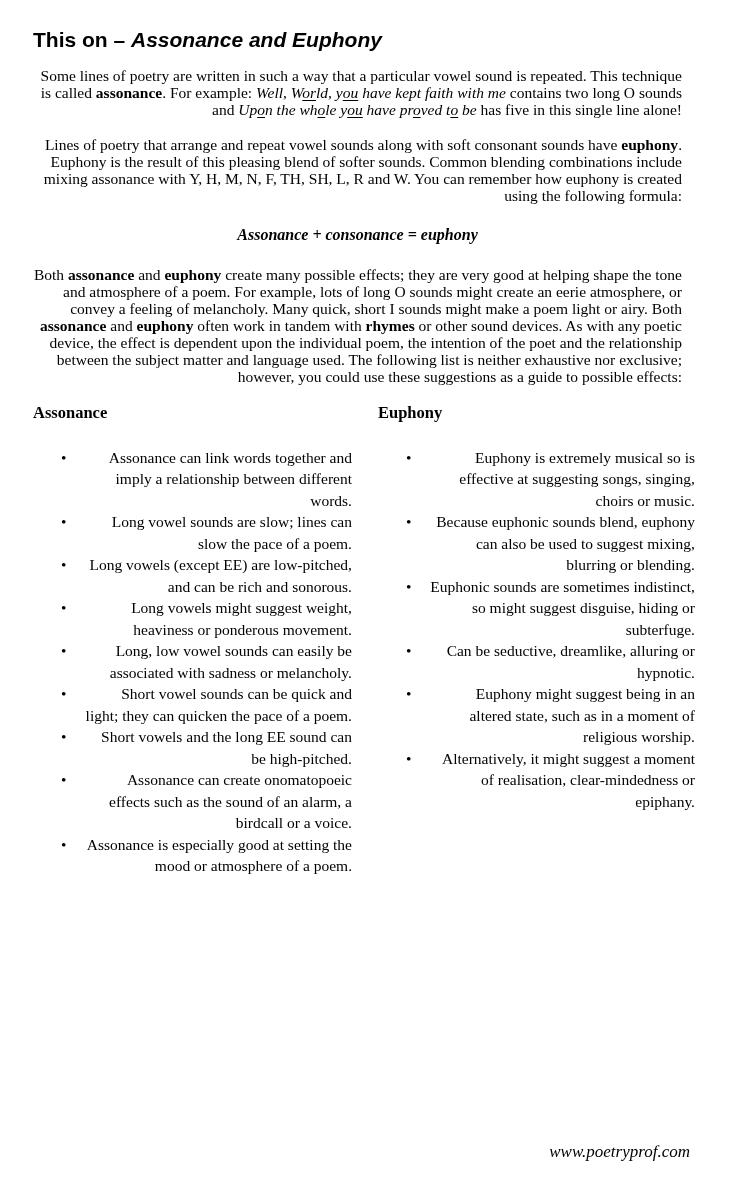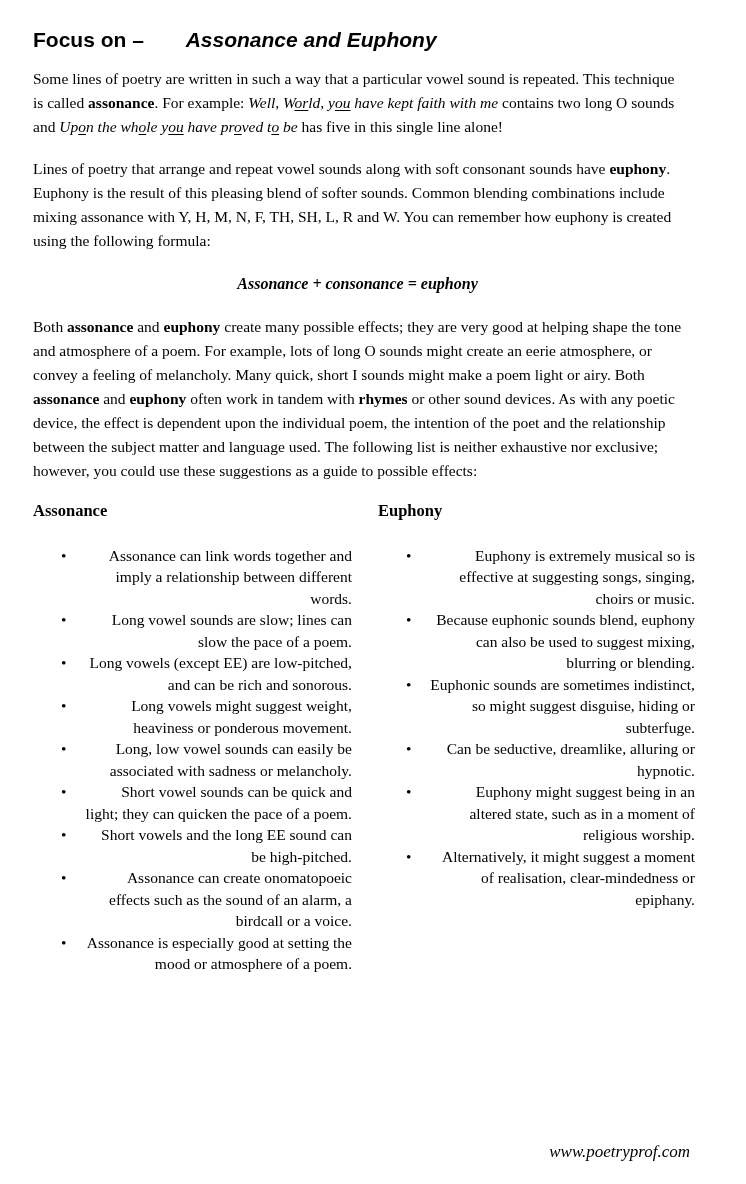--- a/index.html
+++ b/index.html
@@ -15,26 +15,26 @@
     padding:27px 0 0 33px;
     overflow:hidden;
   }
   .title {
     font-family:"Liberation Sans", sans-serif;
     font-size:21px;
     font-weight:bold;
     line-height:25px;
     margin:0 0 15px 0;
   }
-  .title .title-em { font-style:italic;margin-left:36px; }
+  .title .title-em { font-style:italic; }
   .para {
     width:649px;
-    line-height:24px;
+    line-height:17px;
     margin:0 0 18px 0;
-    text-align:left;
+    text-align:right;
   }
   .para-tight { }
   .b { font-weight:bold; }
   .i { font-style:italic; }
   .u { text-decoration:underline; text-underline-offset:2px; }
   .formula {
     width:649px;
     font-weight:bold;
     font-size:16px;
     text-align:center;
@@ -81,21 +81,21 @@
     font-style:italic;
     font-size:17px;
     line-height:22px;
   }
 </style>
 </head>
 <body>
 
 <div class="page">
 
-  <h1 class="title"><span>Focus on – </span><span class="title-em">Assonance and Euphony</span></h1>
+  <h1 class="title"><span>This on – </span><span class="title-em">Assonance and Euphony</span></h1>
 
   <p class="para"><span>Some lines of poetry are written in such a way that a particular vowel sound is repeated. This technique is called </span><span class="b">assonance</span><span>. For example: </span><span class="i">Well, W</span><span class="i u">or</span><span class="i">ld, y</span><span class="i u">ou</span><span class="i"> have kept faith with me</span><span> contains two long O sounds and </span><span class="i">Up</span><span class="i u">o</span><span class="i">n the wh</span><span class="i u">o</span><span class="i">le y</span><span class="i u">ou</span><span class="i"> have pr</span><span class="i u">o</span><span class="i">ved t</span><span class="i u">o</span><span class="i"> be</span><span> has five in this single line alone!</span></p>
 
   <p class="para para-tight"><span>Lines of poetry that arrange and repeat vowel sounds along with soft consonant sounds have </span><span class="b">euphony</span><span>. Euphony is the result of this pleasing blend of softer sounds. Common blending combinations include mixing assonance with Y, H, M, N, F, TH, SH, L, R and W. You can remember how euphony is created using the following formula:</span></p>
 
   <p class="formula">Assonance + consonance = euphony</p>
 
   <p class="para"><span>Both </span><span class="b">assonance</span><span> and </span><span class="b">euphony</span><span> create many possible effects; they are very good at helping shape the tone and atmosphere of a poem. For example, lots of long O sounds might create an eerie atmosphere, or convey a feeling of melancholy. Many quick, short I sounds might make a poem light or airy. Both </span><span class="b">assonance</span><span> and </span><span class="b">euphony</span><span> often work in tandem with </span><span class="b">rhymes</span><span> or other sound devices. As with any poetic device, the effect is dependent upon the individual poem, the intention of the poet and the relationship between the subject matter and language used. The following list is neither exhaustive nor exclusive; however, you could use these suggestions as a guide to possible effects:</span></p>
 
   <div class="columns">

